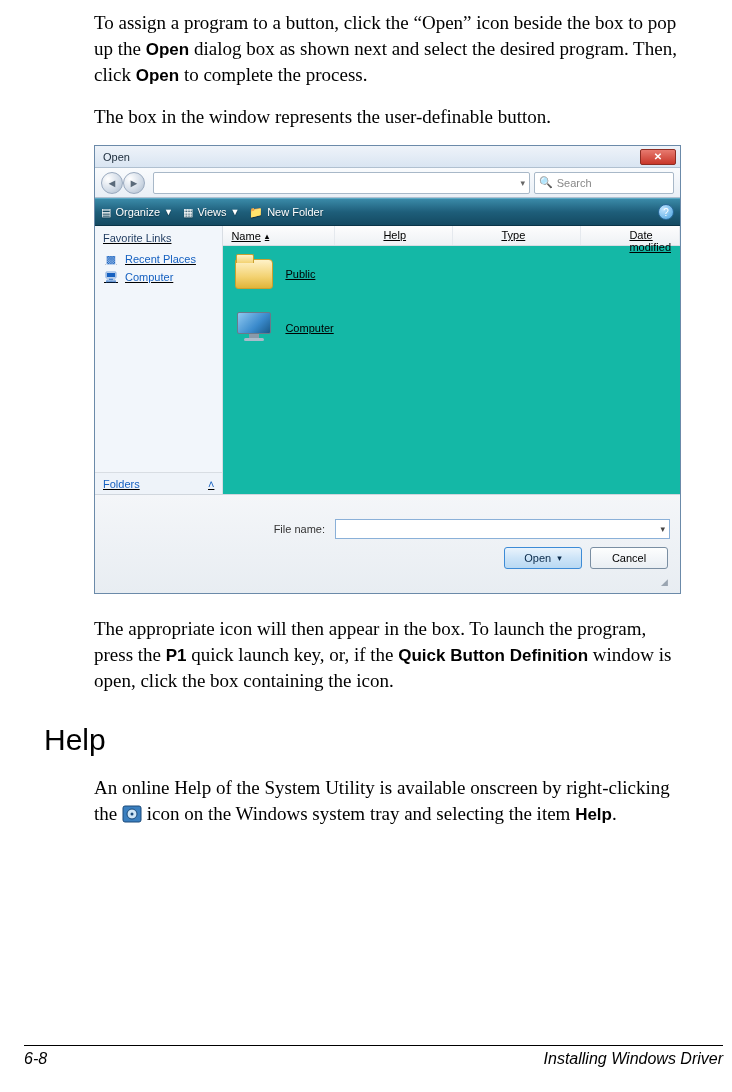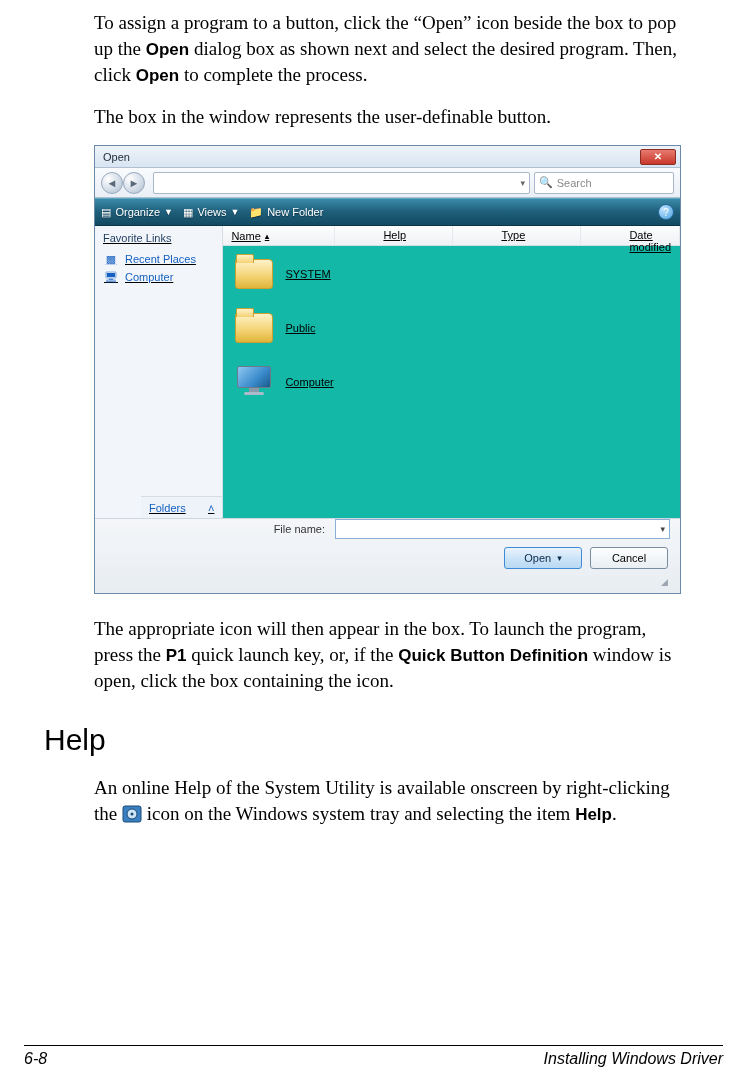--- a/index.html
+++ b/index.html
@@ -115,21 +115,21 @@
     width: 148px; border-right: 1px solid #d8dde3;
     display:flex; flex-direction:column;
     background: #f2f6fb;
   }
   .side-head { padding:6px 8px; color:#1e3a5f; font-size:11px; }
   .side-link { display:flex;align-items:center;gap:6px;padding:2px 8px;color:#1560c0;font-size:11px; }
   .side-ic { width:16px;height:14px;display:flex;align-items:center;justify-content:center;font-size:11px; }
   .folders-bar {
     margin-top:auto; height:22px; border-top:1px solid #d8dde3;
     background:#eef3f9; display:flex;align-items:center;justify-content:space-between;
-    padding:0 8px; color:#1560c0; font-size:11px;margin-left:46px;
+    padding:0 8px; color:#1560c0; font-size:11px;
   }
   .filearea { flex:1; display:flex; flex-direction:column; }
   .col-head {
     height: 20px; display:flex; border-bottom:1px solid #d8dde3;
     background: linear-gradient(#fdfdfd, #eef1f5);
     font-size:11px;
     gap:40px;
   }
   .col { padding:3px 8px; border-right:1px solid #e5e9ee; }
   .col-name { width:112px; display:flex;align-items:center;gap:4px; }
@@ -165,21 +165,21 @@
   .network-ic .m1 { left:2px; top:2px; }
   .network-ic .m2 { left:14px; top:10px; }
   .net-cable {
     position:absolute; left:2px; bottom:2px;
     width:16px;height:8px;border:2px solid #3aa050;border-top:none;border-right:none;
     border-radius:0 0 0 6px;
   }
   .bottom-panel {
     background: linear-gradient(#f4f6f9, #e8edf2);
     border-top:1px solid #d0d6dd;
-    padding: 0 10px 8px 10px;
+    padding: 24px 10px 8px 10px;
     display:flex; flex-direction:column; gap:8px;
   }
   .filename-row { display:flex; align-items:center; gap:6px; }
   .fn-label { width:224px; text-align:right; font-size:11px; color:#333; padding-right:4px; }
   .fn-input {
     flex:1; height:20px; border:1px solid #8ab0d8; background:#fff;
     display:flex;align-items:center;justify-content:flex-end;padding:0 4px;color:#444;font-size:10px;
   }
   .btn-row { display:flex; justify-content:flex-end; gap:8px; padding-right:2px; }
   .vbtn {
@@ -285,26 +285,20 @@
           <div class="col col-name">
             <span>Name</span>
             <span class="tri">▴</span>
           </div>
           <div class="col col-size">Help</div>
           <div class="col col-type">Type</div>
           <div class="col col-date">Date modified</div>
         </div>
 
         <div class="file-list">
-          <div class="file-row">
-            <div class="big-ic">
-                <div class="folder-ic"></div>
-              </div>
-            <span>SYSTEM</span>
-          </div>
           <div class="file-row">
             <div class="big-ic">
                 <div class="folder-ic"></div>
               </div>
             <span>Public</span>
           </div>
           <div class="file-row">
             <div class="big-ic">
               <div class="computer-ic">
                 <div class="monitor"></div>

